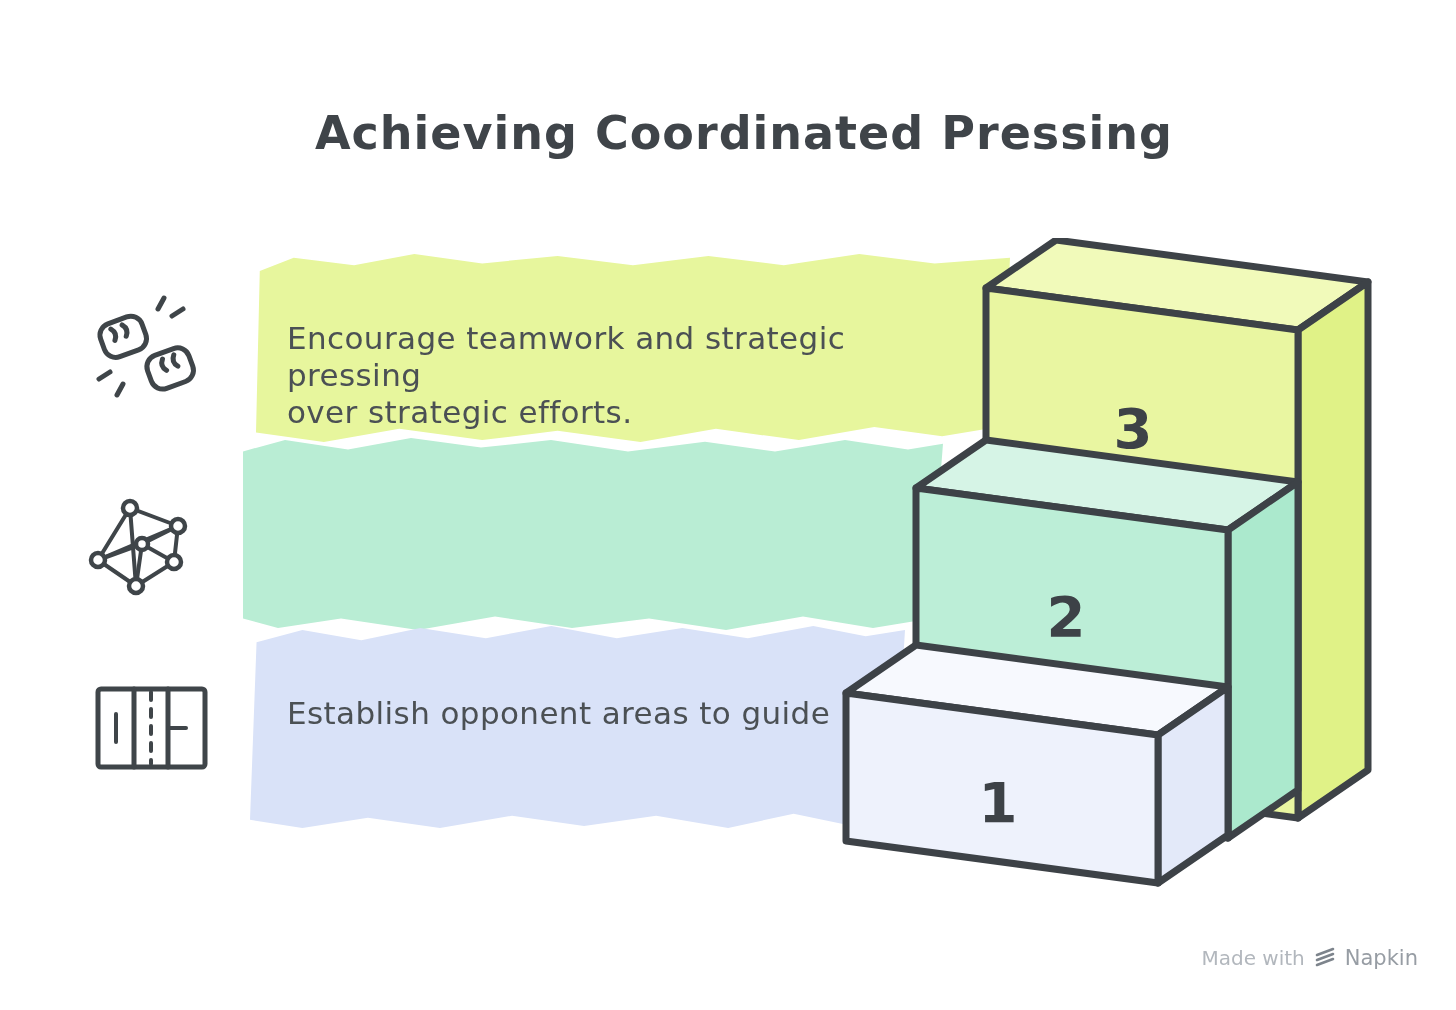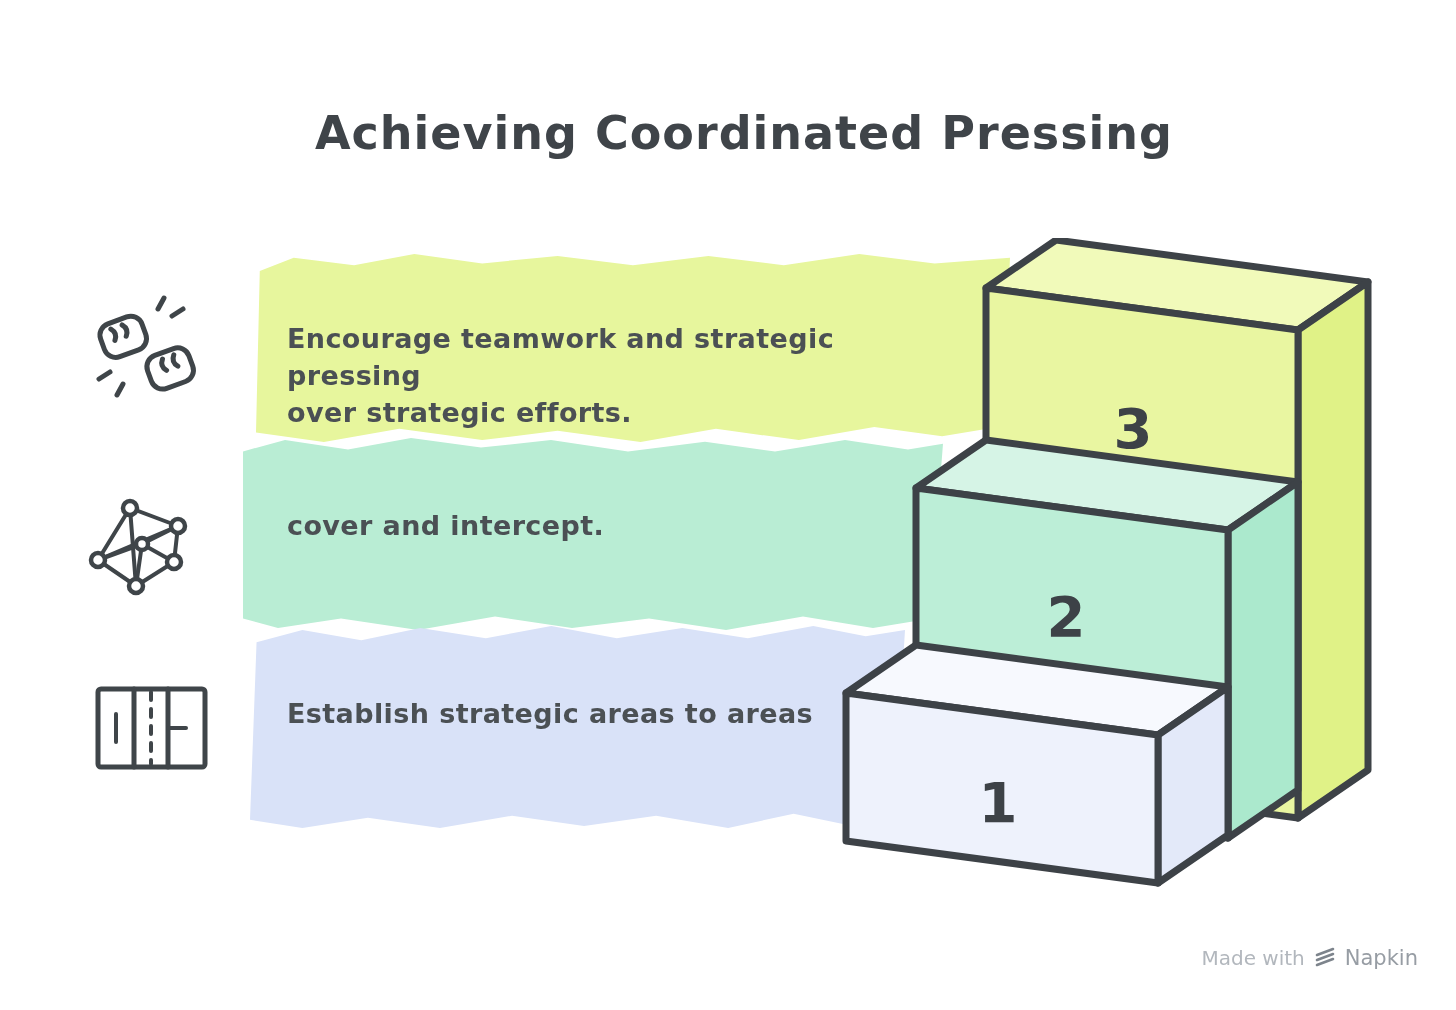--- a/index.html
+++ b/index.html
@@ -18,21 +18,21 @@
     clip-path: polygon(0.5% 9%, 5% 2%, 13% 6%, 21% 0%, 30% 5%, 40% 1%, 50% 6%, 60% 1%, 70% 6%, 80% 0%, 90% 5%, 100% 2%, 99.5% 45%, 100% 91%, 91% 97%, 82% 92%, 72% 99%, 61% 93%, 51% 100%, 40% 94%, 30% 99%, 19% 93%, 9% 100%, 0% 95%);
   }
   .band2 { left:243px; top:438px; width:700px; height:192px;
     clip-path: polygon(0% 7%, 6% 1%, 15% 6%, 24% 0%, 34% 5%, 44% 1%, 55% 7%, 66% 2%, 76% 7%, 86% 1%, 95% 6%, 100% 3%, 99% 50%, 100% 93%, 90% 99%, 80% 93%, 69% 100%, 58% 94%, 47% 99%, 36% 93%, 25% 100%, 14% 94%, 5% 99%, 0% 94%);
   }
   .band3 { left:250px; top:626px; width:655px; height:204px;
     clip-path: polygon(1% 8%, 8% 2%, 17% 7%, 26% 1%, 36% 6%, 46% 0%, 56% 6%, 66% 1%, 76% 6%, 86% 0%, 94% 5%, 100% 2%, 99% 55%, 100% 92%, 92% 98%, 83% 92%, 73% 99%, 62% 93%, 51% 98%, 40% 93%, 29% 99%, 18% 94%, 8% 99%, 0% 95%);
   }
   .bandtext {
     position:absolute; left:287px; width:660px;
-    font-size:27px; line-height:37px; font-weight:700;
+    font-size:31px; line-height:37px; font-weight:400;
     letter-spacing:0.4px; color:#4b5054;
   }
   .t1 { top:320px; }
   .t2 { top:507px; }
   .t3 { top:695px; }
   .icon { position:absolute; }
   .icon1 { left:90px;  top:292px; width:120px; height:115px; }
   .icon2 { left:86px;  top:496px; width:110px; height:100px; }
   .icon3 { left:94px;  top:684px; width:115px; height:88px;  }
   .stairs { position:absolute; left:828px; top:238px; width:560px; height:700px; }
@@ -58,24 +58,23 @@
 
   <div class="band band1" style="background: rgb(231, 246, 157);"></div>
   <div class="band band2" style="background: rgb(185, 237, 212);"></div>
   <div class="band band3" style="background: rgb(217, 226, 248);"></div>
 
   <div class="bandtext t1">
     <div>Encourage teamwork and strategic pressing</div>
     <div>over strategic efforts.</div>
   </div>
   <div class="bandtext t2">
-    <div>cover and intercept.</div>
   </div>
   <div class="bandtext t3">
-    <div>Establish strategic areas to areas</div>
+    <div>Establish opponent areas to guide</div>
   </div>
 
   <svg class="icon icon1" viewBox="0 0 120 115">
     <g class="lineicon" stroke-width="5">
       <g transform="rotate(-20 34 44)">
         <rect x="11" y="27" width="44" height="35" rx="12" fill="#ffffff"></rect>
         <path d="M24 33 q5 6 0 12" fill="none"></path>
         <path d="M36 33 q5 6 0 12" fill="none"></path>
       </g>
       <g transform="rotate(-20 80 76)">

